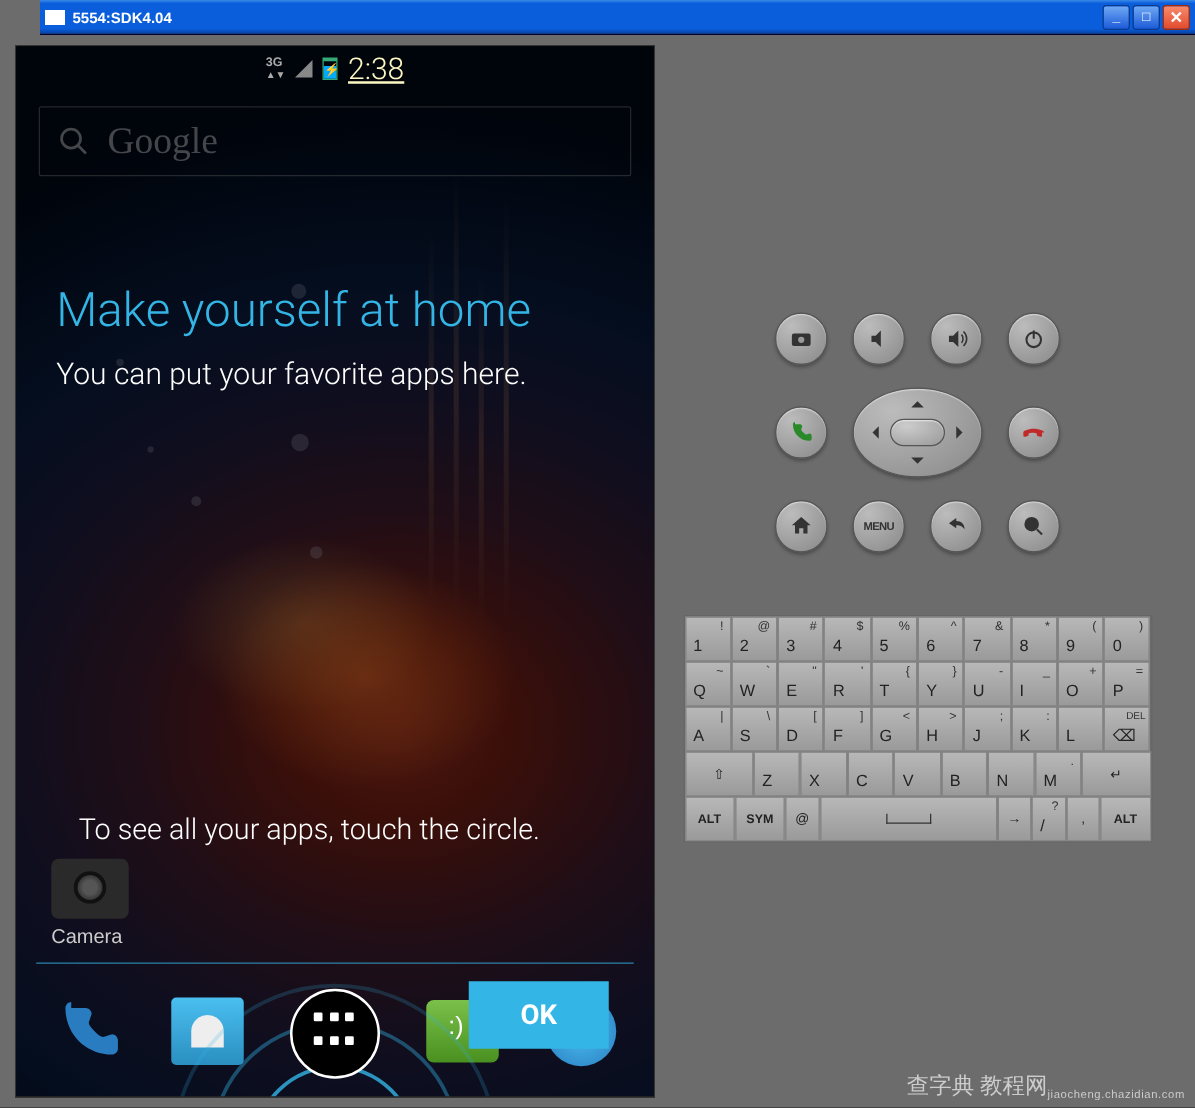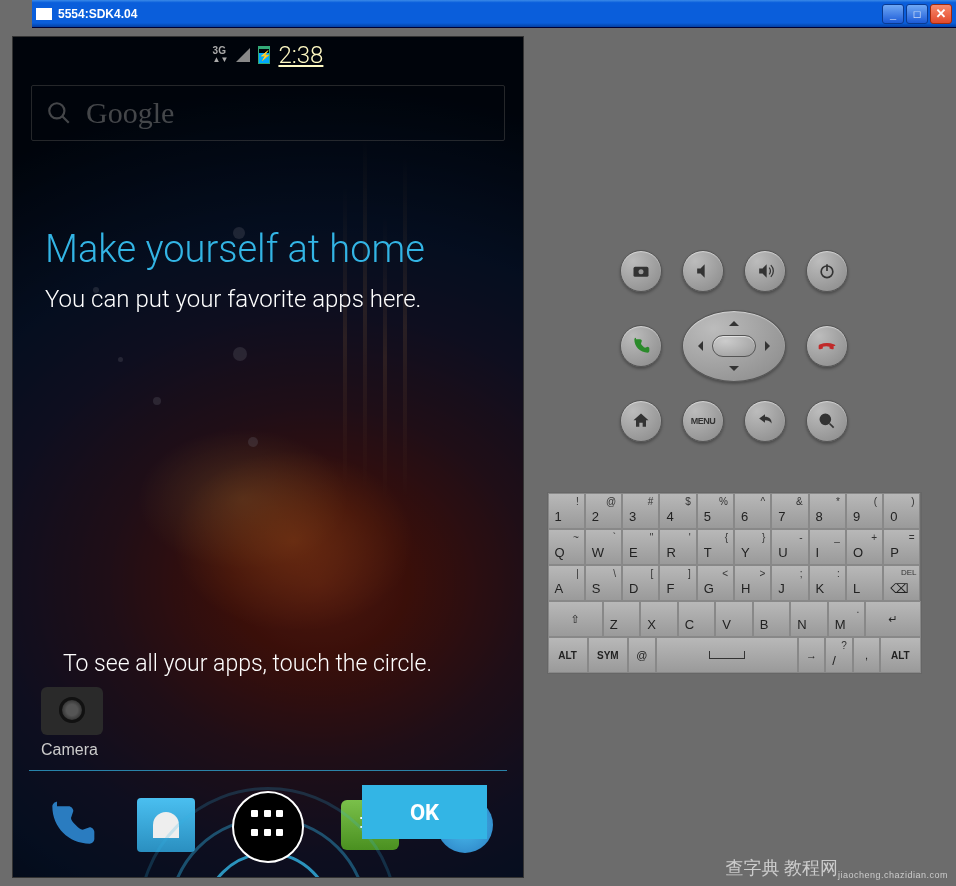--- a/index.html
+++ b/index.html
@@ -76,21 +76,21 @@
 .drawer-dots span { width: 7px; height: 7px; background: #fff; border-radius: 1px; }
 
 
 .rings { position: absolute; bottom: -40px; left: 50%; transform: translateX(-50%); z-index: 6; }
 .ring { border: 3px solid rgba(51,181,229,0.5); border-radius: 50%; position: absolute; left: 50%; top: 50%; transform: translate(-50%,-50%); }
 .ring1 { width: 130px; height: 130px; border-color: rgba(51,181,229,0.8); }
 .ring2 { width: 200px; height: 200px; border-color: rgba(51,181,229,0.4); }
 .ring3 { width: 260px; height: 260px; border-color: rgba(51,181,229,0.2); }
 
 
-.okbtn { position: absolute; bottom: 38px; right: 36px; width: 125px; height: 54px; background: #33b5e5; color: #fff; font-size: 22px; font-weight: bold; display: flex; align-items: center; justify-content: center; font-family: "Roboto", Arial, sans-serif; z-index: 8; }
+.okbtn { position: absolute; bottom: 38px; right: 36px; width: 112px; height: 54px; background: #33b5e5; color: #fff; font-size: 22px; font-weight: bold; display: flex; align-items: center; justify-content: center; font-family: "Roboto", Arial, sans-serif; z-index: 8; }
 
 
 .controls { flex: 1; display: flex; flex-direction: column; align-items: center; padding: 14px 21px; }
 
 
 .hwbtns { margin-top: 200px; display: flex; flex-direction: column; gap: 18px; align-items: center; }
 .hwrow { display: flex; gap: 20px; align-items: center; }
 .hwbtn { width: 42px; height: 42px; border-radius: 50%; background: radial-gradient(circle at 30% 25%, #bcbcbc, #888); border: 1px solid #555; display: flex; align-items: center; justify-content: center; color: #333; font-size: 14px; font-weight: bold; box-shadow: 0 2px 3px rgba(0,0,0,0.3), inset 0 1px 1px rgba(255,255,255,0.5); cursor: pointer; }
 .hwbtn svg { width: 20px; height: 20px; fill: #333; }
 .hwbtn.green svg { fill: #2a8a2a; }

